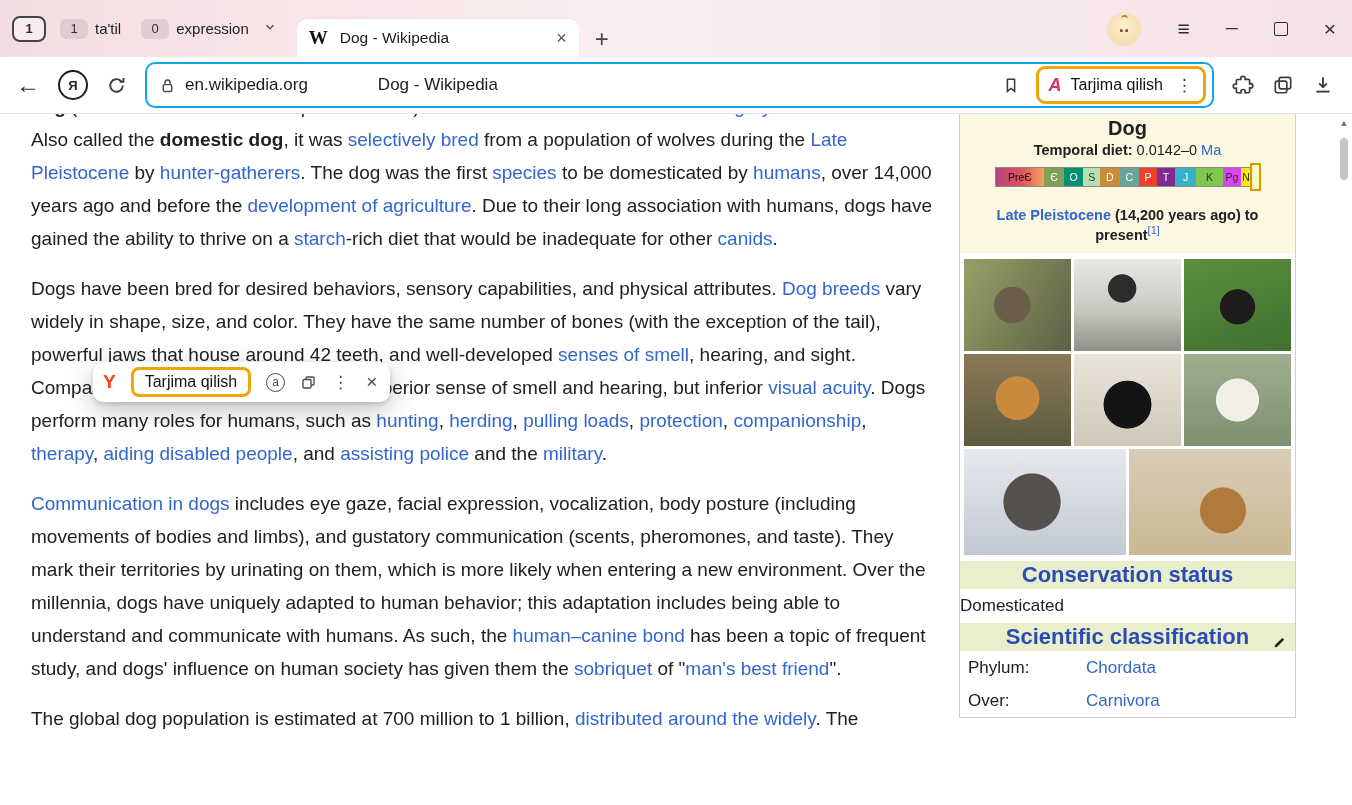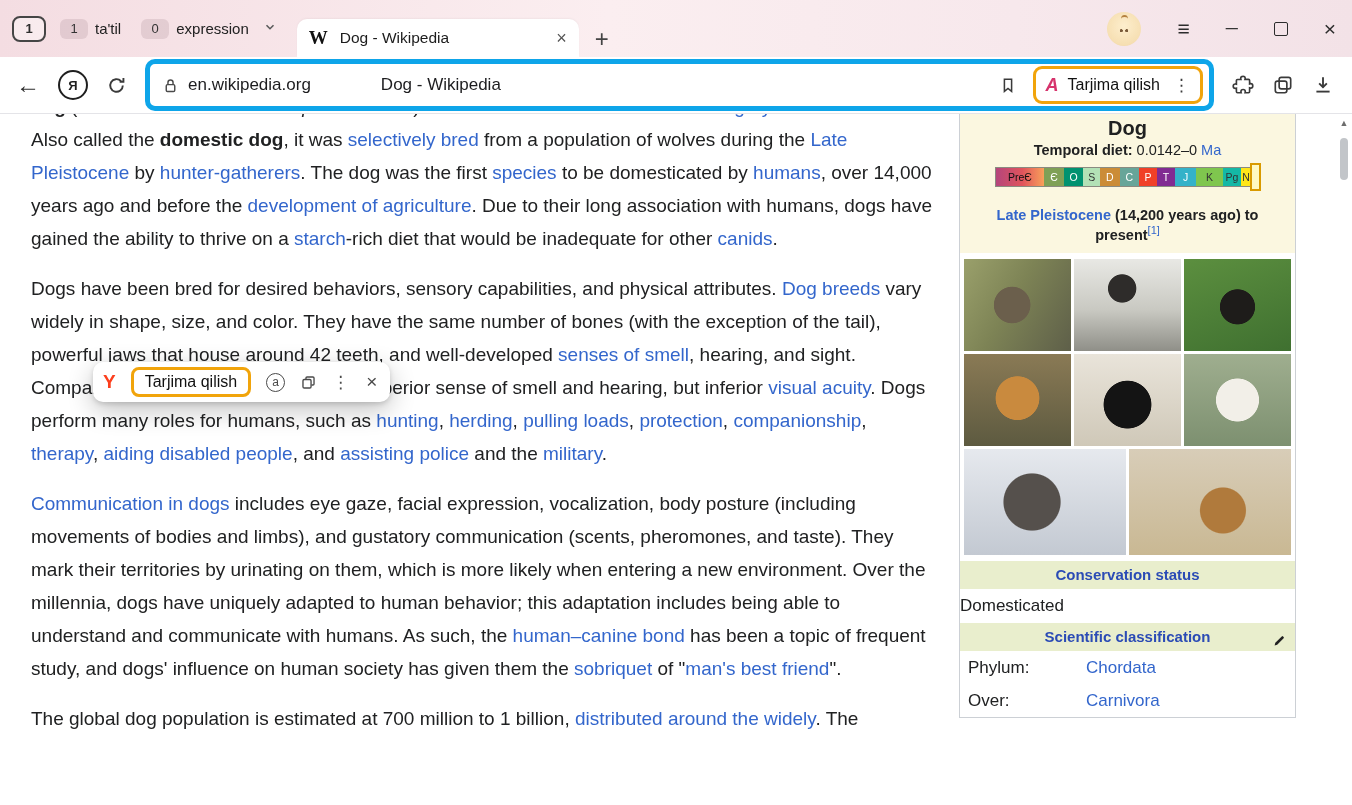--- a/index.html
+++ b/index.html
@@ -34,21 +34,21 @@
   .win-btn{font-size:17px;color:#2c2c2c;display:flex;align-items:center;justify-content:center;}
   .max-box{width:12px;height:12px;border:1.7px solid #2c2c2c;border-radius:2px;display:inline-block;}
 
   
   .toolbar{height:56px;background:#fff;display:flex;align-items:center;padding:0 18px 0 16px;
     gap:18px;border-bottom:1px solid #e4e4e8;}
   .tb-icon{color:#3a3a3a;display:flex;align-items:center;}
   .back{font-size:24px;color:#2b2b2b;}
   .ya-circle{width:26px;height:26px;border:2px solid #1f1f1f;border-radius:50%;display:flex;
     align-items:center;justify-content:center;font-size:13px;font-weight:700;color:#1f1f1f;}
-  .urlbar{flex:1;height:42px;border:5px solid #0ea5e9;border-radius:10px;display:flex;
+  .urlbar{flex:1;height:42px;border:2px solid #0ea5e9;border-radius:10px;display:flex;
     align-items:center;padding:0 6px 0 12px;position:relative;background:#fff;}
   .domain{font-size:17px;color:#1d1d1f;margin-left:9px;}
   .url-title{font-size:17px;color:#1d1d1f;margin-left:70px;}
   .urlbar .grow{flex:1;}
   .bm{margin-right:16px;color:#3a3a3a;}
   .translate-ctl{display:flex;align-items:center;gap:9px;border:3px solid var(--accent-orange,#F1A40B);
     border-radius:9px;height:38px;padding:0 10px;background:#fff;box-sizing:border-box;}
   .tr-icon{color:var(--translate-pink,#D6336C);font-weight:700;font-size:18px;font-style:italic;}
   .tr-label{font-size:16px;color:#111;white-space:nowrap;}
   .kebab{font-size:17px;color:#3c3c3c;margin-left:4px;}
@@ -82,21 +82,21 @@
   .ph.r1{grid-column:span 2;height:92px;}
   .ph.r3{grid-column:span 3;height:106px;}
   .ph1{background:radial-gradient(circle at 45% 50%, #6b5f4c 0 24%, transparent 25%),linear-gradient(120deg,#9aa06b,#7d8355 45%,#5e5f49);}
   .ph2{background:radial-gradient(circle at 45% 32%, #2e2c2a 0 16%, transparent 17%),linear-gradient(180deg,#e8e8e4,#c9c9c2 55%,#8f8f88);}
   .ph3{background:radial-gradient(circle at 50% 52%, #1e1c1a 0 24%, transparent 25%),linear-gradient(160deg,#5c8f3f,#3f7030);}
   .ph4{background:radial-gradient(circle at 50% 48%, #c98a3e 0 30%, transparent 31%),linear-gradient(180deg,#8a7a55,#5d5a40);}
   .ph5{background:radial-gradient(circle at 50% 55%, #141414 0 32%, transparent 33%),linear-gradient(180deg,#e9e4da,#cfc8b8);}
   .ph6{background:radial-gradient(circle at 50% 50%, #f2efe8 0 30%, transparent 31%),linear-gradient(180deg,#9fae8f,#7d9070);}
   .ph7{background:radial-gradient(circle at 42% 50%, #55504c 0 26%, transparent 27%),linear-gradient(180deg,#e6e9ee,#c3c9d2);}
   .ph8{background:radial-gradient(circle at 58% 58%, #b07a3c 0 20%, transparent 21%),linear-gradient(180deg,#d8cdb8,#c9b893);}
-  .ib-header{height:28px;line-height:28px;text-align:center;font-weight:700;font-size:15px;
+  .ib-header{height:28px;line-height:28px;text-align:center;font-weight:700;font-size:22px;
     color:var(--header-text,#2B4BB5);background:var(--header-bg,#E9EECD);position:relative;}
   .ib-value{height:34px;line-height:34px;text-align:left;font-size:17px;}
   .edit-ic{position:absolute;right:8px;top:6px;color:#222;}
   .tax-row{display:flex;padding:7px 8px 6px;font-size:17px;}
   .tax-rank{width:118px;}
   .tax-val{color:var(--link-blue,#36c);}
 
   
   .scrollbar{position:absolute;right:2px;top:4px;width:12px;height:684px;}
   .scroll-up{color:#6d6d6d;font-size:9px;text-align:center;display:block;}
@@ -226,21 +226,21 @@
               <div class="tl-seg" style="background: linear-gradient(90deg, rgb(180, 69, 124), rgb(224, 84, 92) 55%, rgb(248, 160, 90)); color: rgb(17, 17, 17); flex-grow: 2.5;">PreЄ</div>
               <div class="tl-seg" style="background: rgb(127, 160, 86); color: rgb(255, 255, 255); flex-grow: 1;">Є</div>
               <div class="tl-seg" style="background: rgb(0, 146, 112); color: rgb(255, 255, 255); flex-grow: 1;">O</div>
               <div class="tl-seg" style="background: rgb(179, 225, 182); color: rgb(51, 51, 51); flex-grow: 0.85;">S</div>
               <div class="tl-seg" style="background: rgb(203, 140, 55); color: rgb(255, 255, 255); flex-grow: 1;">D</div>
               <div class="tl-seg" style="background: rgb(103, 165, 153); color: rgb(255, 255, 255); flex-grow: 1;">C</div>
               <div class="tl-seg" style="background: rgb(240, 64, 40); color: rgb(255, 255, 255); flex-grow: 0.9;">P</div>
               <div class="tl-seg" style="background: rgb(129, 43, 146); color: rgb(255, 255, 255); flex-grow: 0.95;">T</div>
               <div class="tl-seg" style="background: rgb(52, 178, 201); color: rgb(255, 255, 255); flex-grow: 1.05;">J</div>
               <div class="tl-seg" style="background: rgb(127, 198, 78); color: rgb(51, 51, 51); flex-grow: 1.4;">K</div>
-              <div class="tl-seg" style="background: #14b8a6; color: rgb(51, 51, 51); flex-grow: 0.9;">Pg</div>
+              <div class="tl-seg" style="background: #d946ef; color: rgb(51, 51, 51); flex-grow: 0.9;">Pg</div>
               <div class="tl-seg" style="background: rgb(255, 230, 25); color: rgb(51, 51, 51); flex-grow: 0.55;">N</div>
             </div>
           <div class="tl-marker"></div>
         </div>
         <div class="ib-range"><span class="seg-bl">Late Pleistocene</span><span class="seg-b"> (14,200 years ago) to present</span><span class="seg-sup">[1]</span></div>
       </div>
       <div class="ib-photos">
         <div class="ph r1 ph1"></div>
         <div class="ph r1 ph2"></div>
         <div class="ph r1 ph3"></div>

